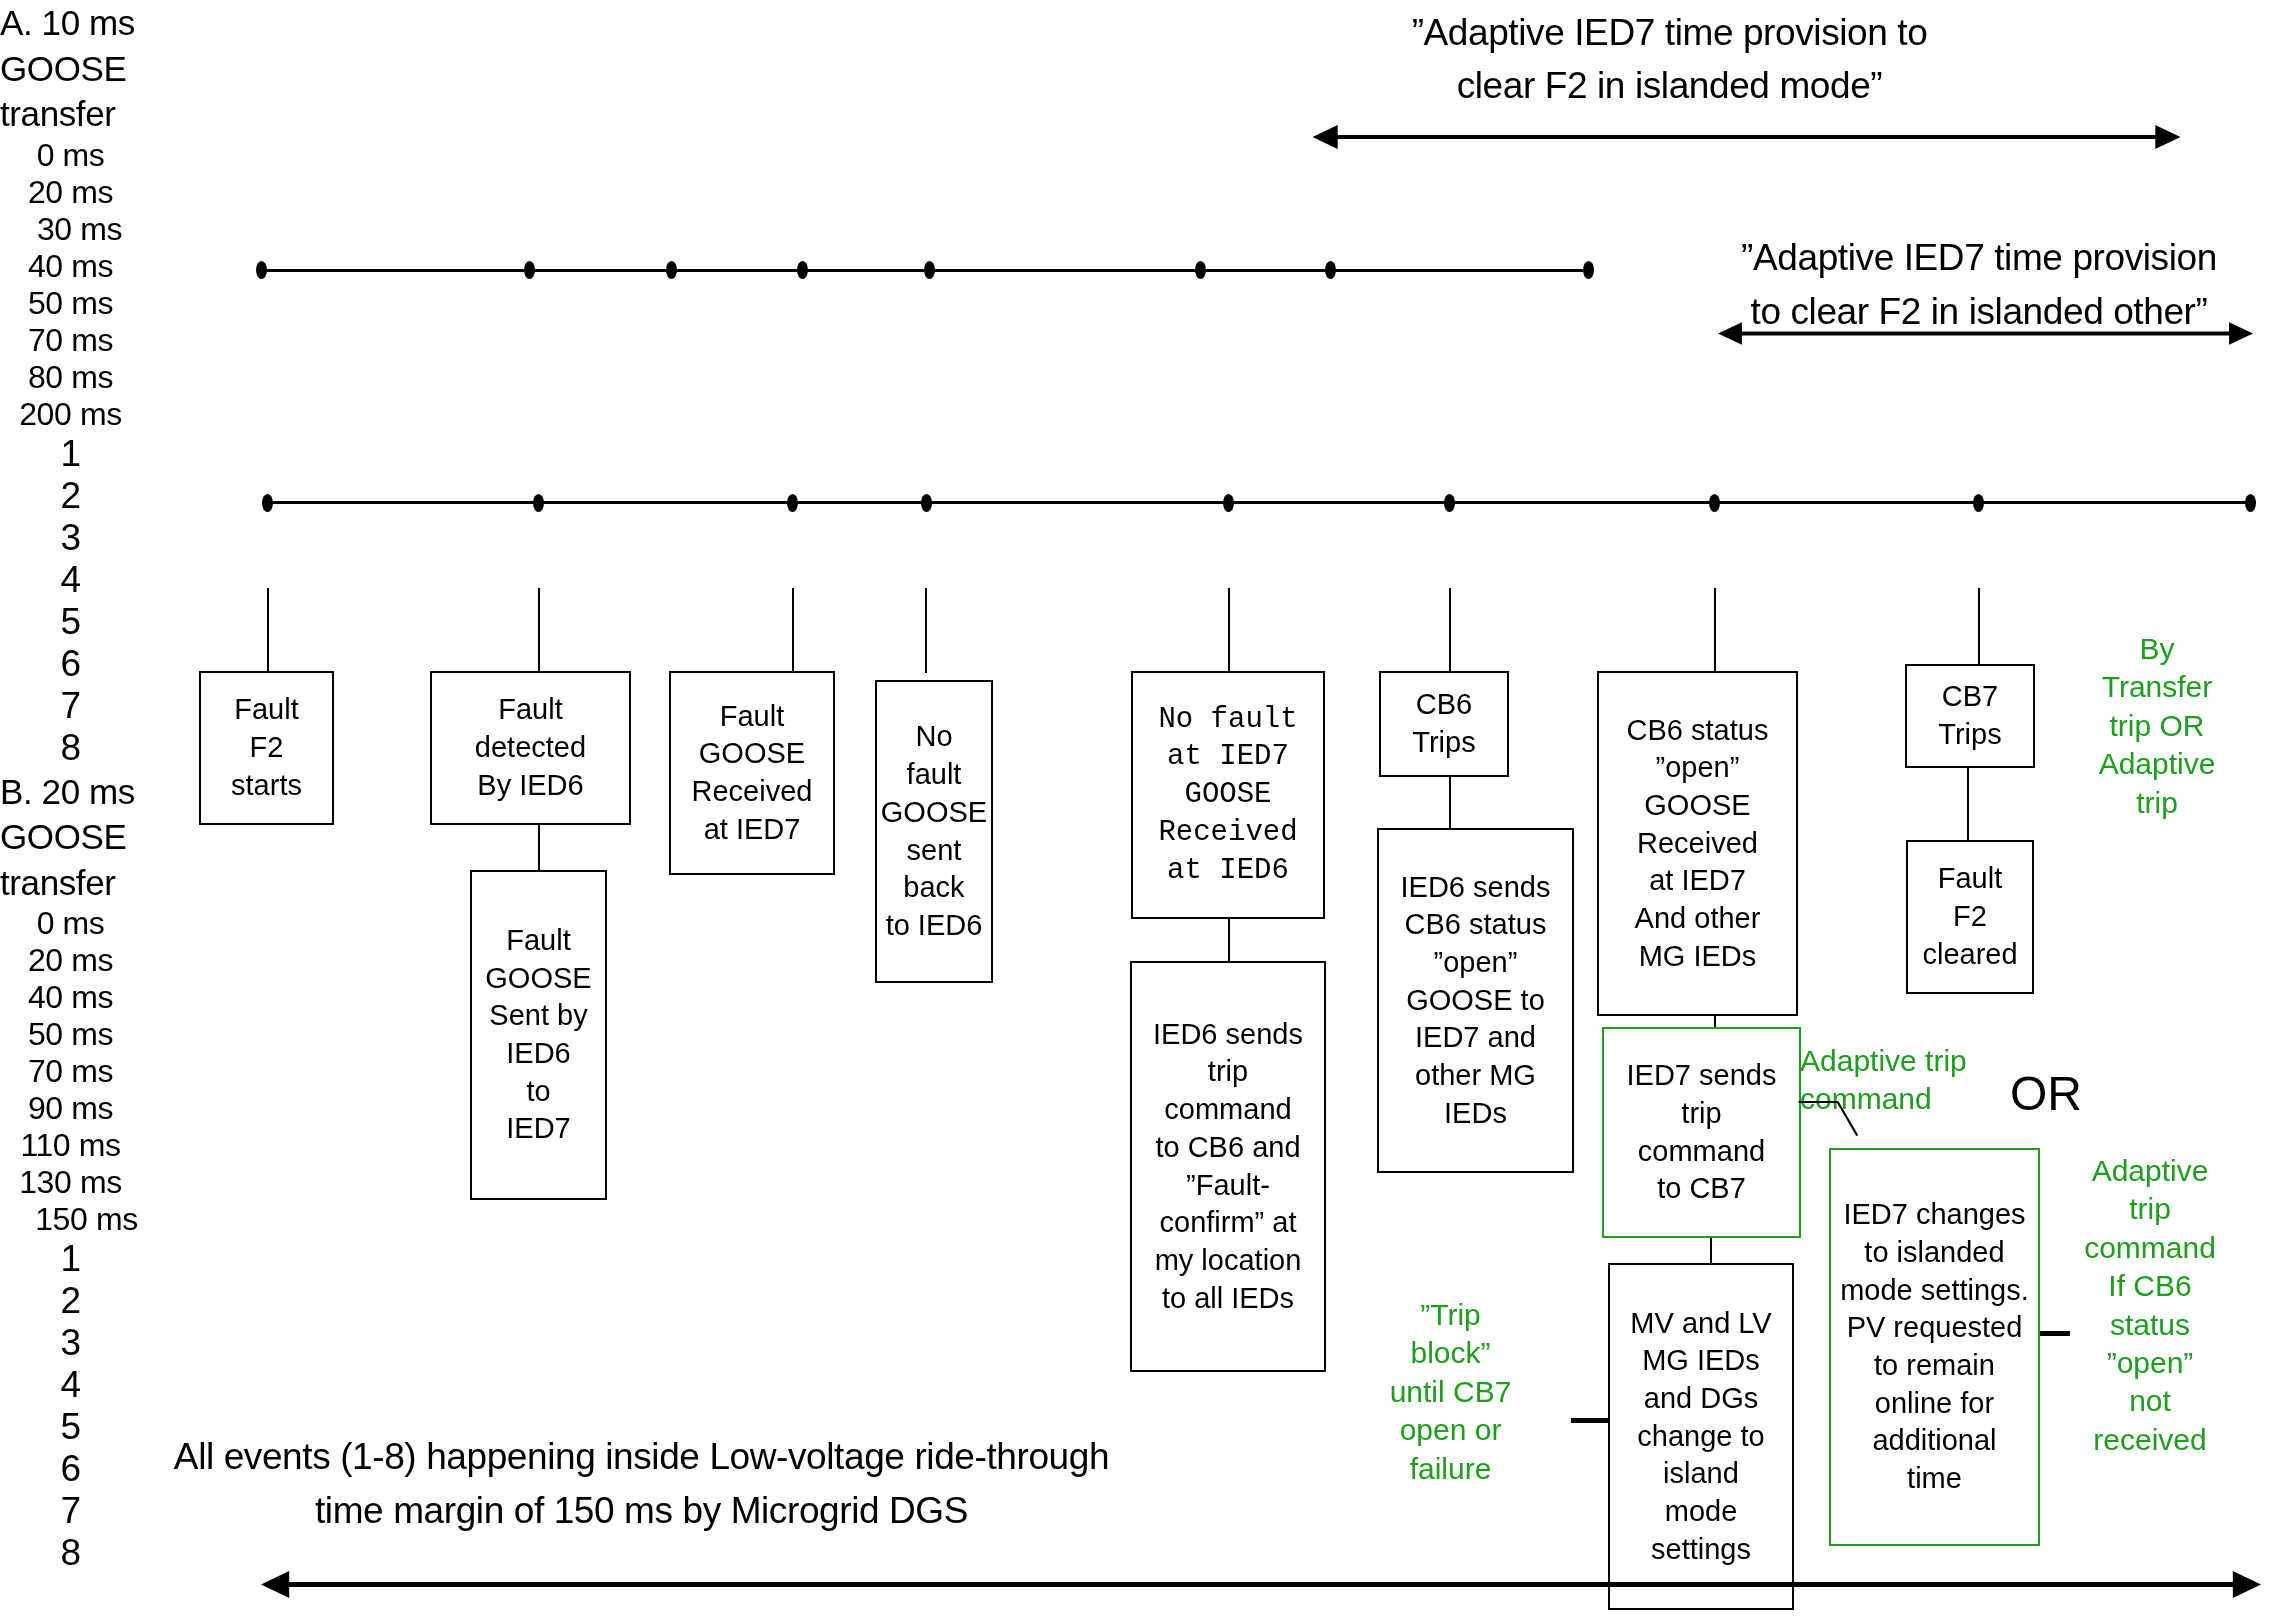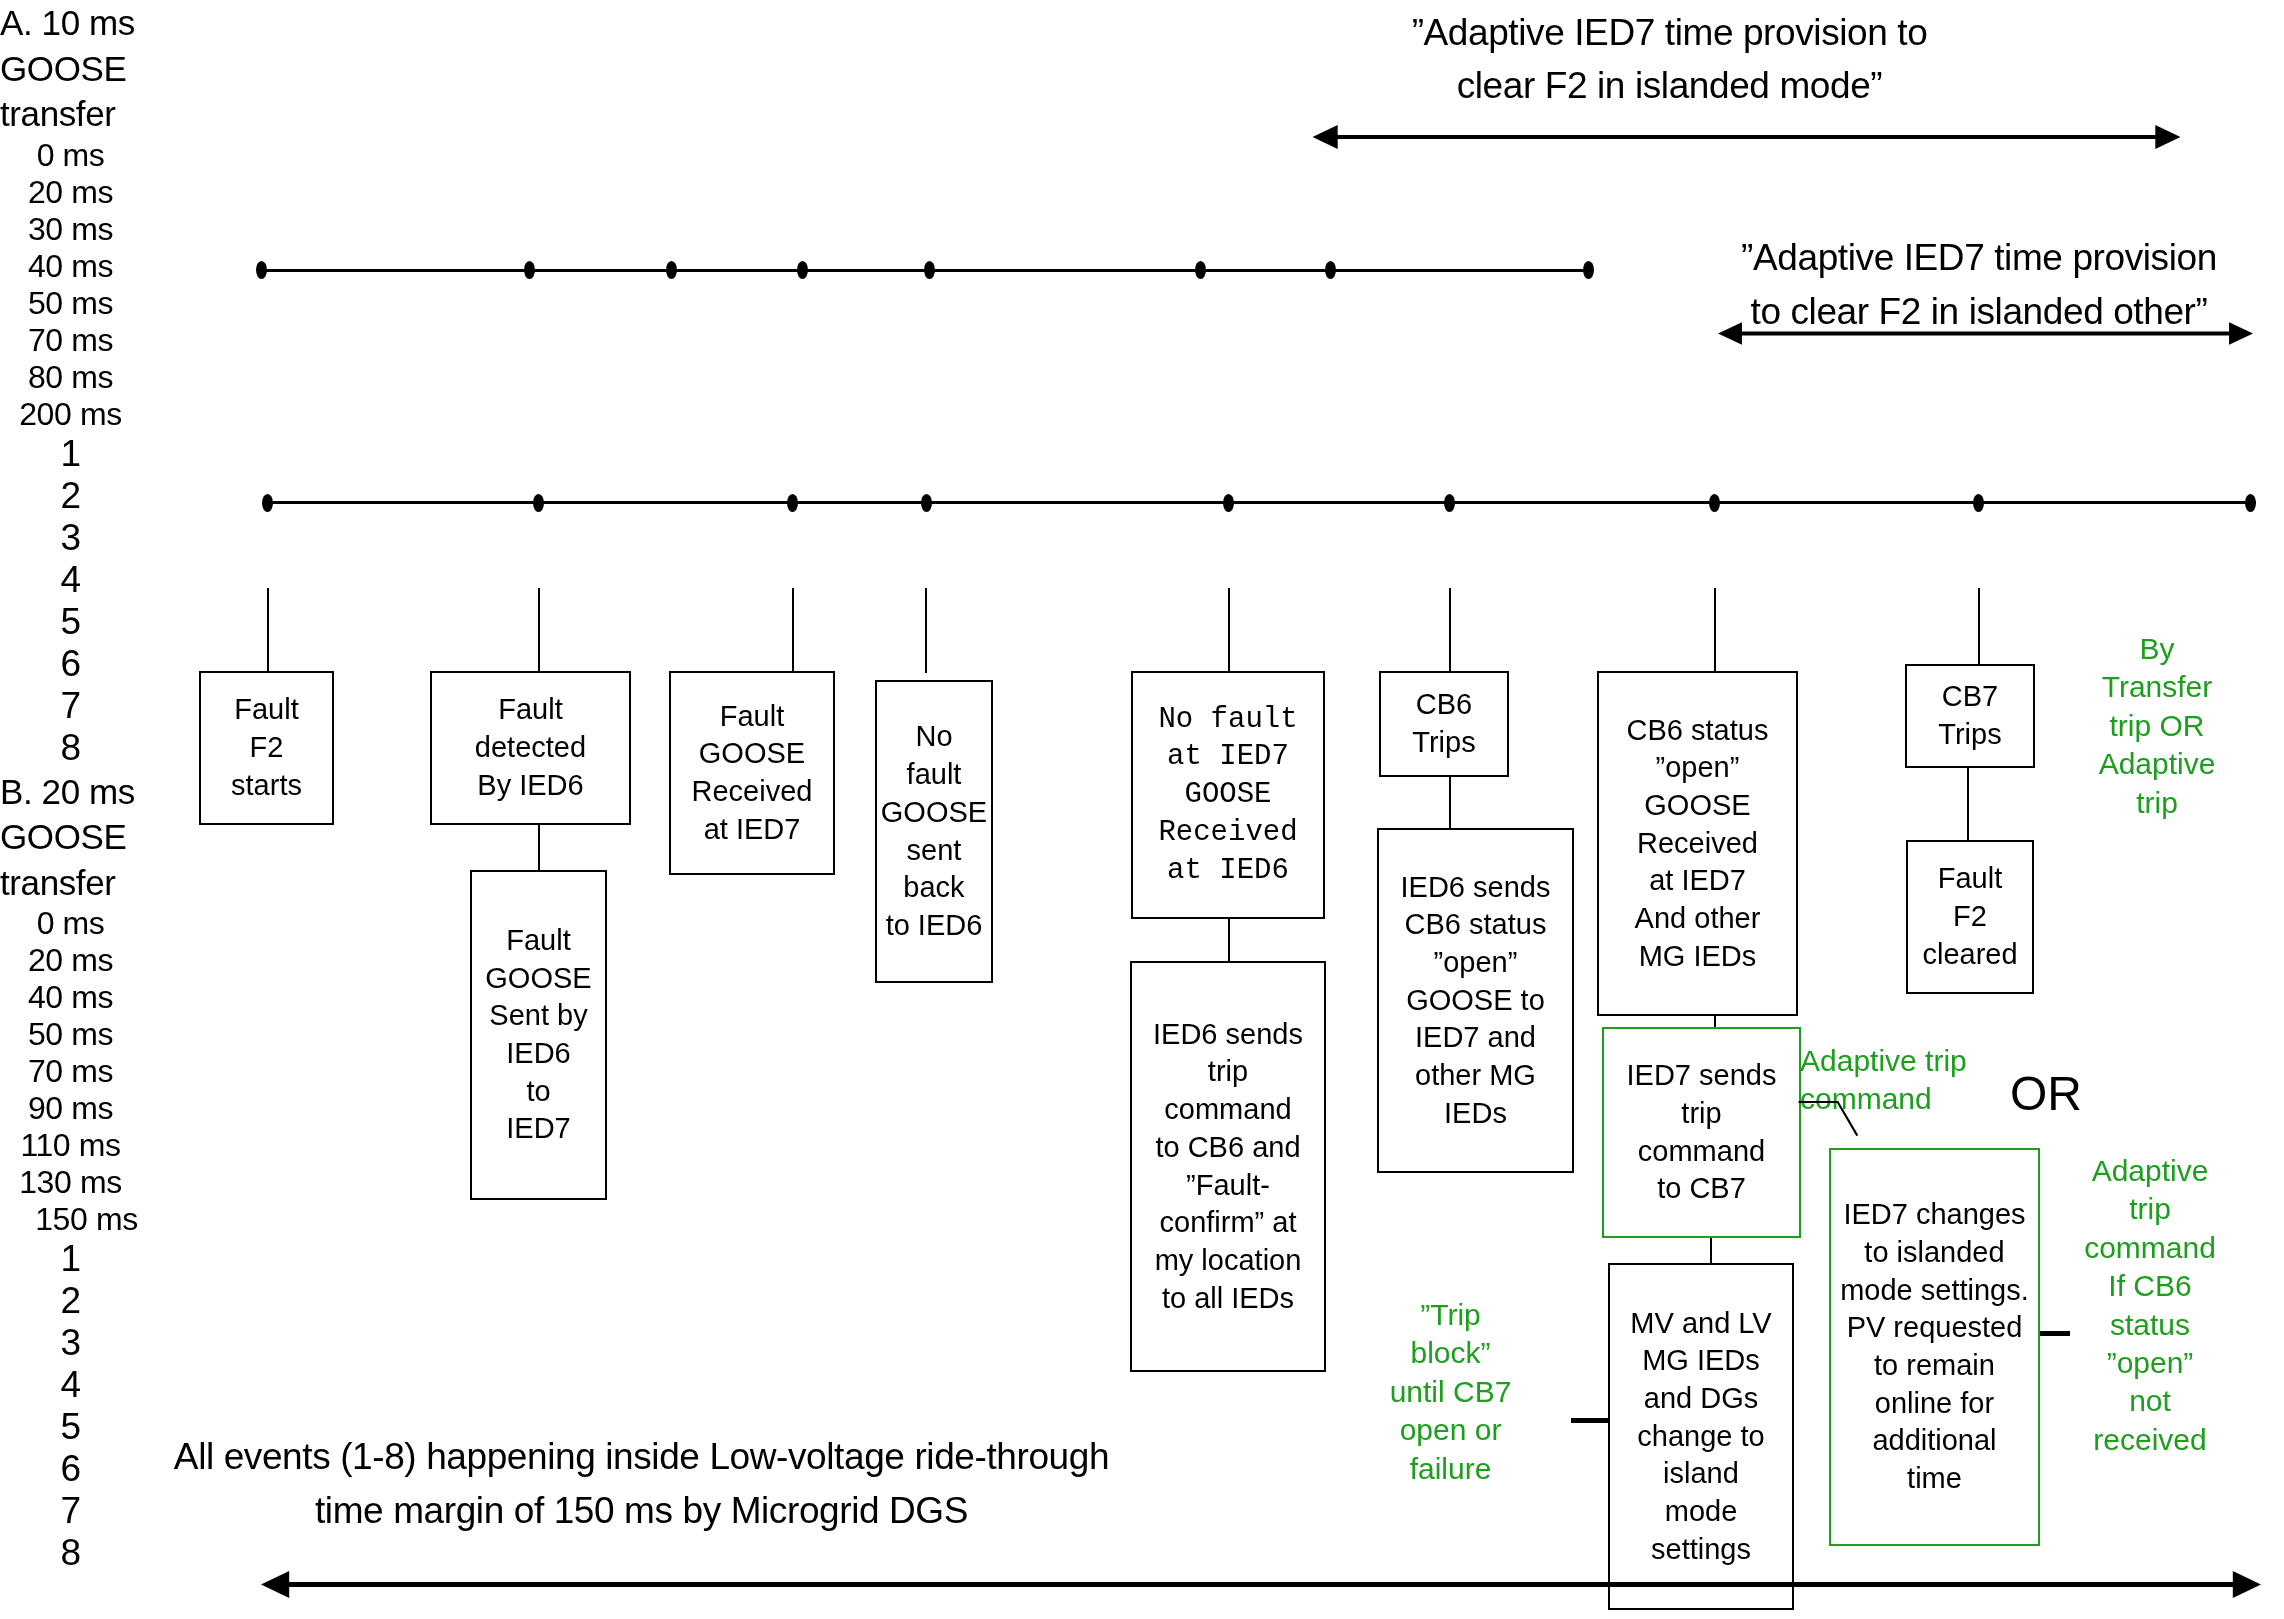--- a/index.html
+++ b/index.html
@@ -53,21 +53,21 @@
   <div class="row-title cond" style="left:28px;top:211px;width:204px;">
     <div>A. 10 ms</div>
     <div>GOOSE</div>
     <div>transfer</div>
   </div>
 
   <div class="axis" style="left:262px;top:269px;width:1328px;"></div>
 
   <div class="tl-label cond" style="left:192px;top:192px;width:141px;">0 ms</div>
   <div class="tl-label cond" style="left:459px;top:192px;width:141px;">20 ms</div>
-  <div class="tl-label cond" style="left:601px;top:192px;width:141px;">30 ms</div>
+  <div class="tl-label cond" style="left:601px;top:192px;width:141px;padding-left:9px;">30 ms</div>
   <div class="tl-label cond" style="left:732px;top:192px;width:141px;">40 ms</div>
   <div class="tl-label cond" style="left:859px;top:192px;width:141px;">50 ms</div>
   <div class="tl-label cond" style="left:1130px;top:192px;width:141px;">70 ms</div>
   <div class="tl-label cond" style="left:1261px;top:192px;width:141px;">80 ms</div>
   <div class="tl-label cond" style="left:1518px;top:192px;width:141px;">200 ms</div>
 
   <div class="dot" style="left:256px;top:261px;"></div>
   <div class="dot" style="left:524px;top:261px;"></div>
   <div class="dot" style="left:666px;top:261px;"></div>
   <div class="dot" style="left:797px;top:261px;"></div>

